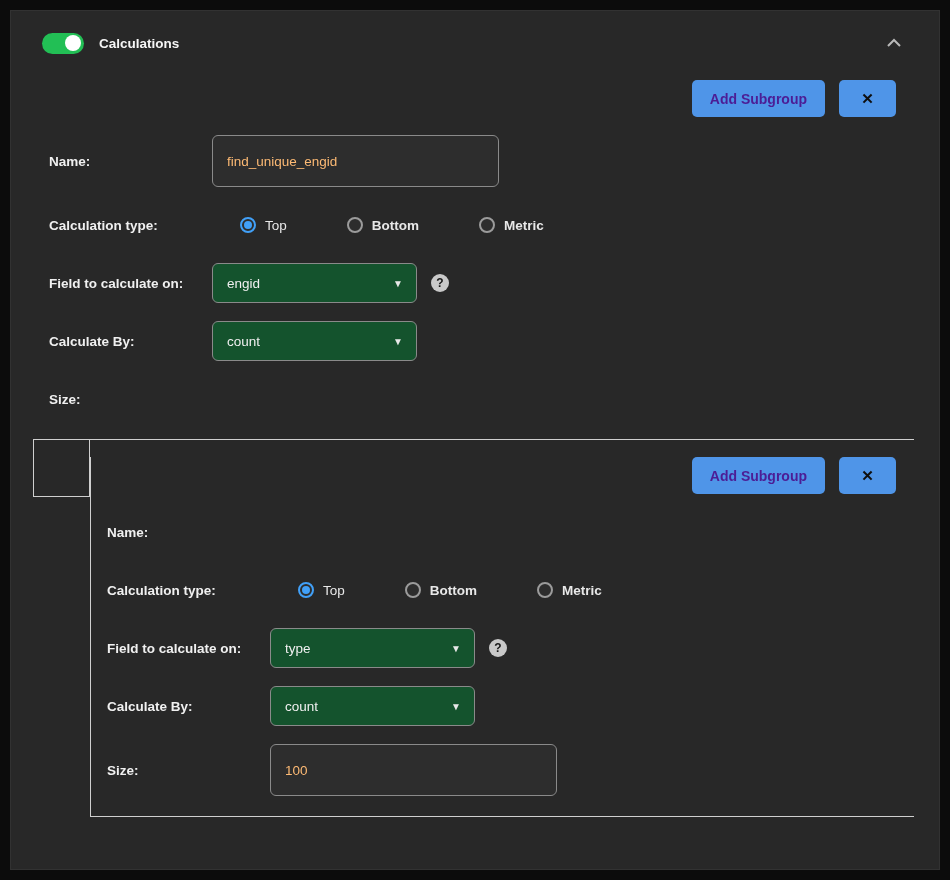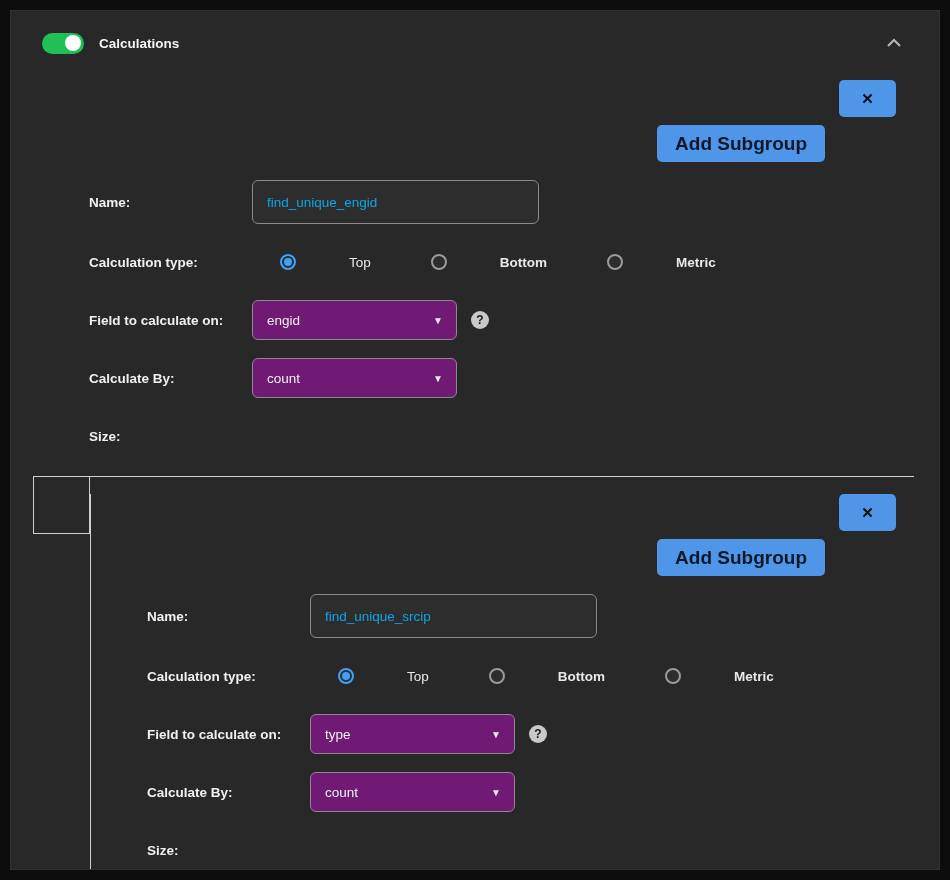--- a/index.html
+++ b/index.html
@@ -9,36 +9,36 @@
   .toggle{width:42px;height:21px;border-radius:11px;background:#22bf55;position:relative;cursor:pointer;margin-left:9px;flex-shrink:0;}
   .toggle .knob{position:absolute;top:2.5px;right:3px;width:16px;height:16px;border-radius:50%;background:#ffffff;}
   .toggle-label{font-weight:bold;font-size:13.5px;margin-left:15px;color:#f5f5f5;}
   .chevron{margin-left:auto;margin-right:12px;cursor:pointer;display:block;}
 
   .section-row{display:flex;align-items:center;margin-top:29px;margin-left:18px;}
   .section-title{font-size:17.5px;font-weight:bold;color:#f5f5f5;}
 
   .btn{border:none;border-radius:4px;background:#4f95e8;cursor:pointer;font-family:inherit;display:flex;align-items:center;justify-content:center;}
   .btn-plus{width:63px;height:36px;margin-left:12px;font-size:22px;font-weight:bold;color:#0e0e0e;line-height:1;}
-  .btn-add{height:37px;padding:0 18px;font-size:19px;font-weight:bold;color:#0f172a;border-radius:5px;margin-top:45px;}
+  .btn-add{height:37px;padding:0 18px;font-size:14px;font-weight:bold;color:#4c1d95;border-radius:5px;}
   .btn-close{width:57px;height:37px;font-size:15px;font-weight:bold;color:#0e0e0e;border-radius:5px;}
 
   .group-top{margin-left:16px;}
   .actions-row{display:flex;justify-content:flex-end;gap:14px;margin-top:26px;margin-right:18px;}
 
-  .field-row{display:flex;align-items:center;margin-top:18px;min-height:40px;margin-left:40px;}
+  .field-row{display:flex;align-items:center;margin-top:18px;min-height:40px;}
   .flabel{width:163px;font-size:13.5px;font-weight:bold;flex-shrink:0;color:#f0f0f0;}
-  .text-input{box-sizing:border-box;height:44px;background:#2d2d2d;border:1px solid #8a8a8a;border-radius:6px;color:#0ea5e9;font-size:13.5px;padding:0 14px;font-family:inherit;outline:none;}
+  .text-input{box-sizing:border-box;height:52px;background:#2d2d2d;border:1px solid #8a8a8a;border-radius:6px;color:#fdba74;font-size:13.5px;padding:0 14px;font-family:inherit;outline:none;}
   .wide{width:287px;}
-  .select{box-sizing:border-box;width:205px;height:40px;background:#701a75;border:1px solid #8a8a8a;border-radius:6px;display:flex;align-items:center;justify-content:space-between;padding:0 13px 0 14px;font-size:13.5px;cursor:pointer;color:#f0f0f0;}
+  .select{box-sizing:border-box;width:205px;height:40px;background:#14532d;border:1px solid #8a8a8a;border-radius:6px;display:flex;align-items:center;justify-content:space-between;padding:0 13px 0 14px;font-size:13.5px;cursor:pointer;color:#f0f0f0;}
   .select .arrow{font-size:10px;color:#e8e8e8;}
   .help{width:18px;height:18px;border-radius:50%;background:#c9c9c9;color:#161616;font-size:12px;font-weight:bold;display:flex;align-items:center;justify-content:center;margin-left:14px;cursor:pointer;flex-shrink:0;}
 
   .radio-group{display:flex;align-items:center;padding-left:28px;}
-  .radio-opt{display:flex;align-items:center;cursor:pointer;font-size:13.5px;color:#e8e8e8;gap:44px;}
+  .radio-opt{display:flex;align-items:center;cursor:pointer;font-size:13.5px;color:#e8e8e8;}
   .radio-opt + .radio-opt{margin-left:60px;font-weight:bold;}
   .radio{width:16px;height:16px;border-radius:50%;border:2px solid #9b9b9b;box-sizing:border-box;margin-right:9px;position:relative;background:#2d2d2d;flex-shrink:0;}
   .radio.selected{border-color:#41a0f8;}
   .radio.selected::after{content:"";position:absolute;inset:2px;border-radius:50%;background:#41a0f8;}
 
   .subgroup-wrap{margin-top:20px;border-top:1px solid #cfcfcf;position:relative;}
   .bracket-box{position:absolute;left:0;top:0;width:57px;height:57px;border:1px solid #cfcfcf;border-top:none;box-sizing:border-box;}
   .group-nested{margin-left:57px;border-left:1px solid #cfcfcf;border-bottom:1px solid #cfcfcf;padding:0 18px 20px 16px;}
   .group-nested .actions-row{margin-top:17px;margin-right:0;}
 </style>
@@ -113,21 +113,20 @@
     <div class="bracket-box"></div>
 
     <div class="group-nested">
       <div class="actions-row">
         <button class="btn btn-add">Add Subgroup</button>
         <button class="btn btn-close">✕</button>
       </div>
 
       <div class="field-row">
         <span class="flabel">Name:</span>
-        <input class="text-input wide" type="text" value="find_unique_srcip" style="">
       </div>
 
       <div class="field-row">
         <span class="flabel">Calculation type:</span>
         <div class="radio-group">
           <label class="radio-opt">
             <span class="radio selected"></span>
             <span>Top</span>
           </label>
           <label class="radio-opt">
@@ -153,17 +152,18 @@
       <div class="field-row">
         <span class="flabel">Calculate By:</span>
         <div class="select">
           <span>count</span>
           <span class="arrow">▼</span>
         </div>
       </div>
 
       <div class="field-row">
         <span class="flabel">Size:</span>
+        <input class="text-input wide" type="text" value="100" style="">
       </div>
     </div>
   </div>
 
 </div>
 
 </body></html>

